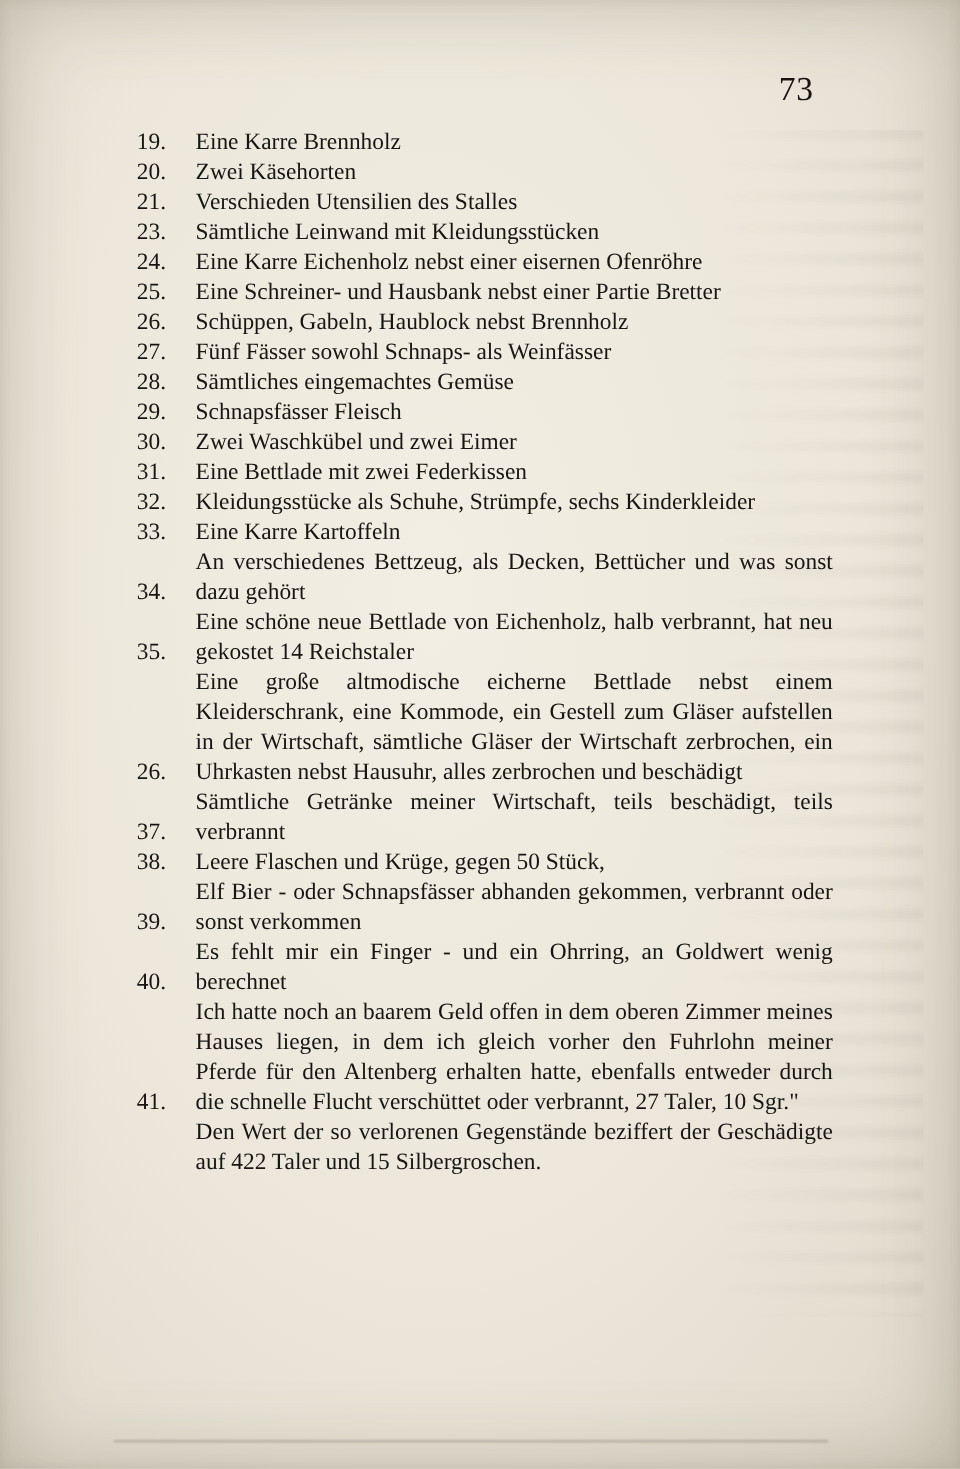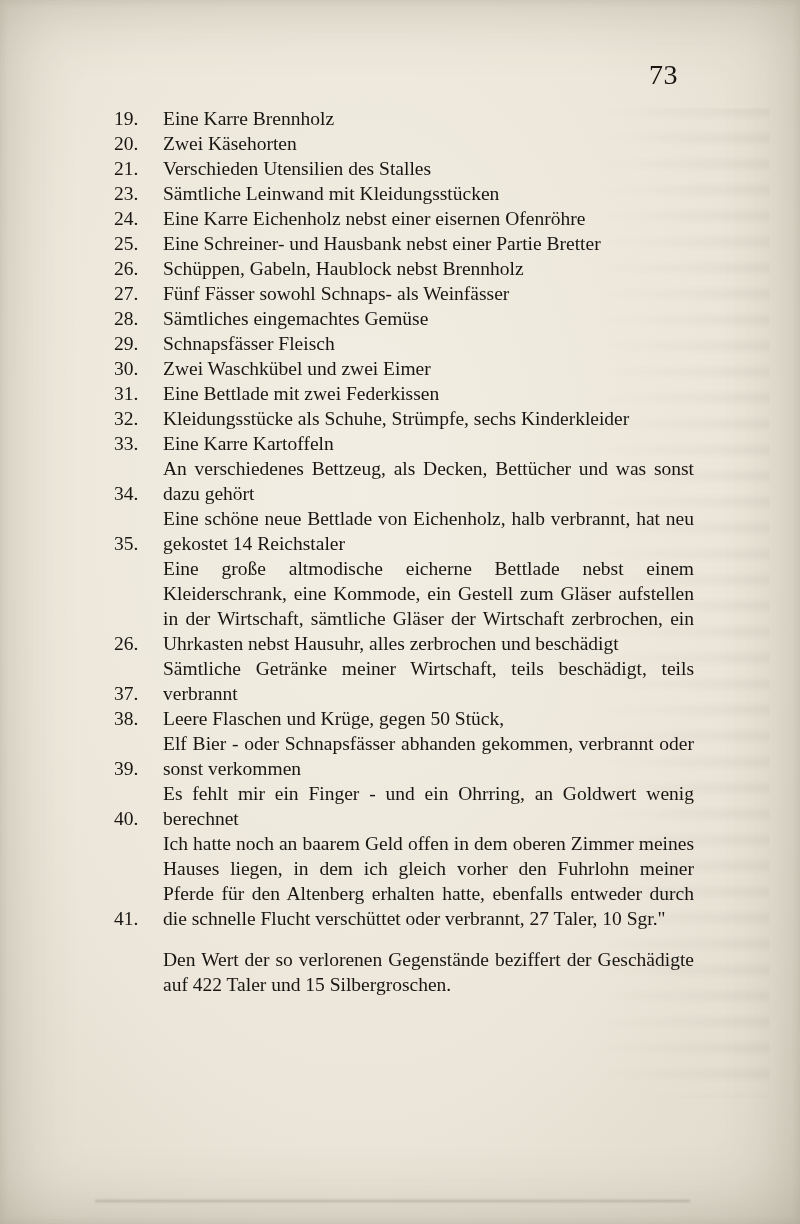--- a/index.html
+++ b/index.html
@@ -76,21 +76,21 @@
   }
   .num {
     flex: none;
     width: 49px;
   }
   .txt {
     flex: 1;
     text-align: justify;
   }
   .row.closing {
-    margin-top: 16px;
+    margin-top: 0px;
   }
 </style>
 </head>
 <body>
 
 <div class="page">
   <div class="bleedthrough"></div>
   <div class="page-number">73</div>
   <div class="content" id="list">
   <div class="row">

